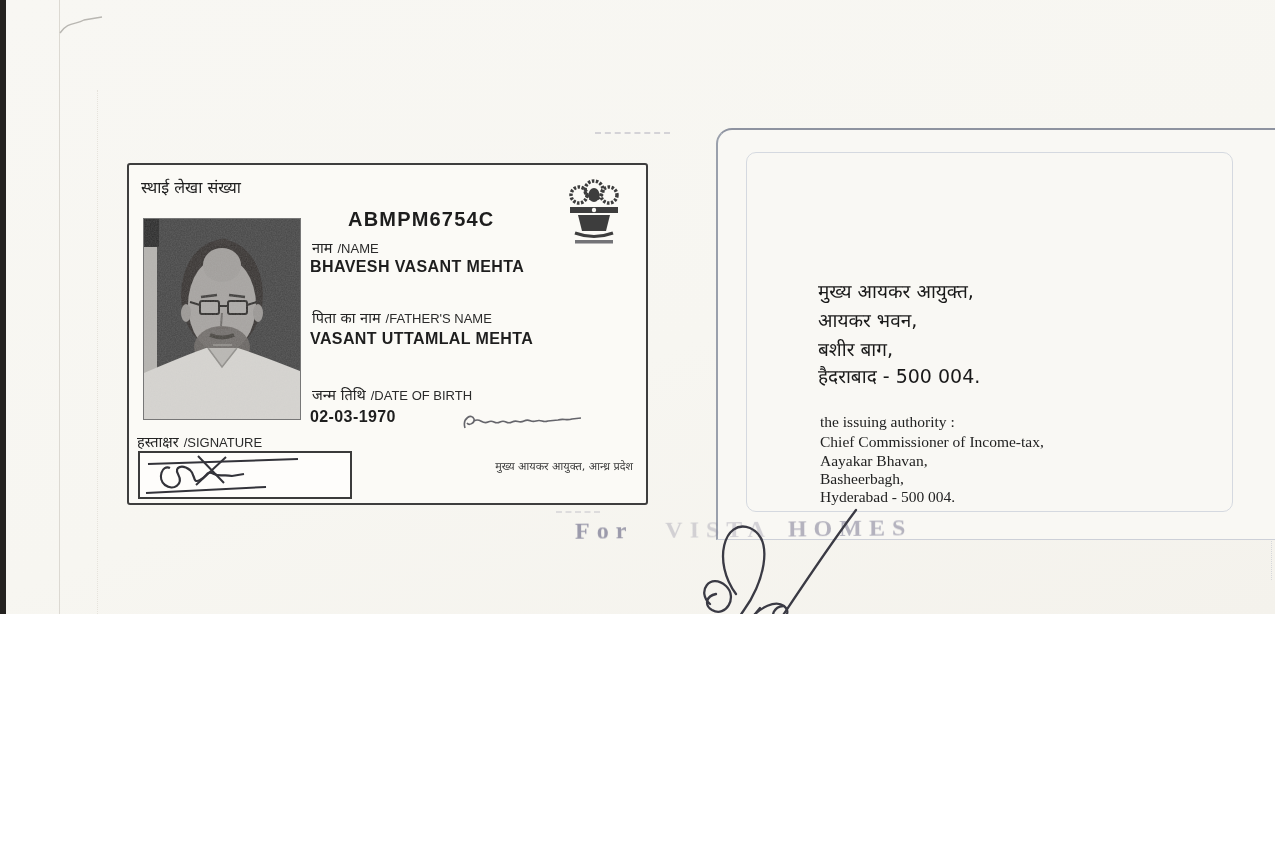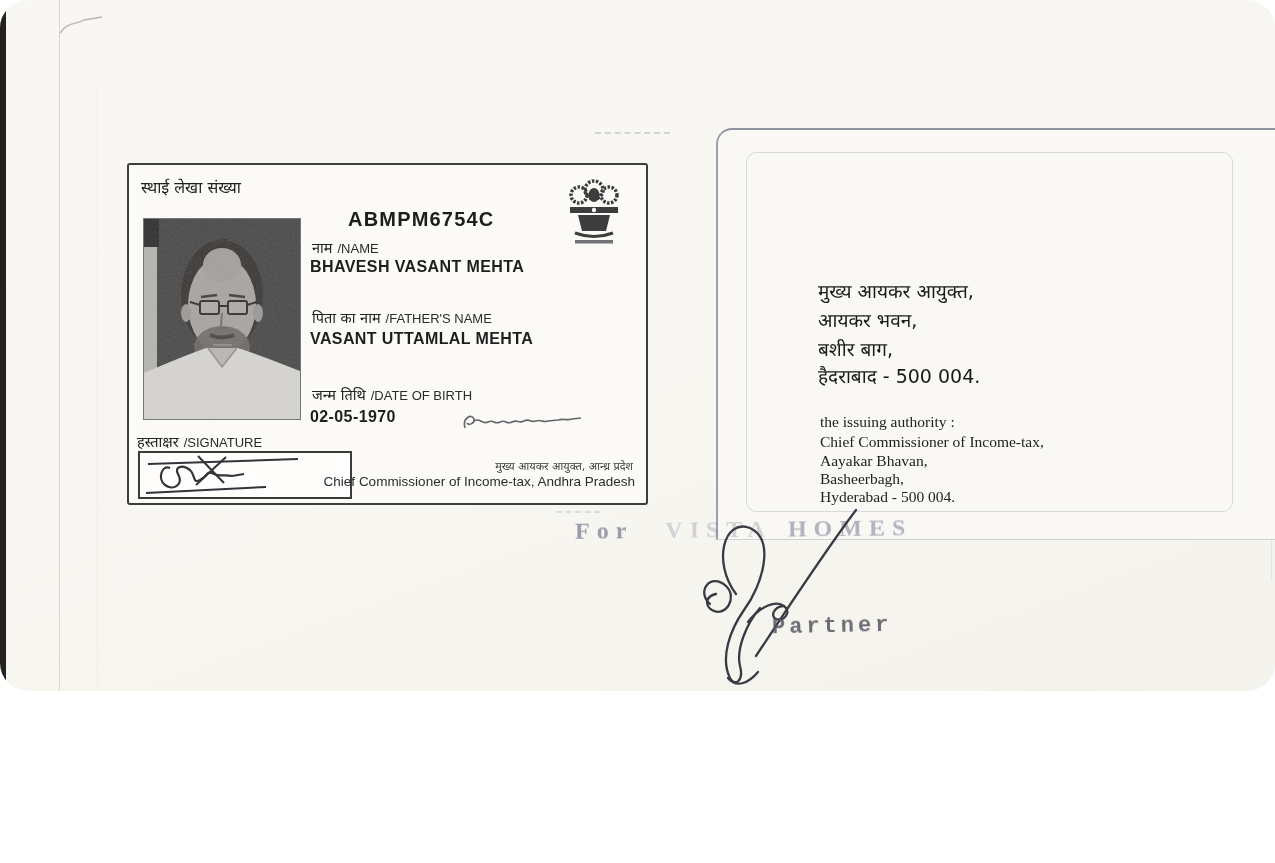--- a/index.html
+++ b/index.html
@@ -1,19 +1,19 @@
 <!DOCTYPE html>
 <html><head>
 <meta charset="utf-8">
 <style>
   html,body{margin:0;padding:0;}
   .page{
-    position:relative; width:1275px; height:691px; overflow:hidden;
+    position:relative; width:1275px; height:614px; overflow:hidden;
     background:linear-gradient(160deg,#f8f7f3 0%,#f7f6f1 55%,#f4f2ec 100%);
-    font-family:"Liberation Sans",sans-serif; color:#262626;border-radius:28px;
+    font-family:"Liberation Sans",sans-serif; color:#262626;
   }
   .mottle{position:absolute; border-radius:50%; pointer-events:none;}
   .scan-edge{position:absolute; left:0; top:0; width:6px; height:863px; background:#242220;}
   .fold-v{position:absolute; left:59px; top:0; width:1px; height:863px; background:#dcd9d2;}
   .fold-v2{position:absolute; left:97px; top:90px; width:0; height:700px; border-left:1px dotted #e6e3dc;}
   .edge-dots-right{position:absolute; right:3px; top:160px; height:420px; width:0; border-left:1px dotted #c9ccd4; opacity:.7;}
   .dash-artifact{position:absolute; border-top:2px dashed #b9b7c2; opacity:.55;}
 
   
   .front-card{
@@ -138,42 +138,41 @@
     <div class="fc-value" style="left:181px; top:93px;">BHAVESH VASANT MEHTA</div>
 
     <div class="fc-label" style="left:183px; top:142px;">
       <span class="hl">पिता का नाम</span><span>/FATHER'S NAME</span>
     </div>
     <div class="fc-value" style="left:181px; top:165px;">VASANT UTTAMLAL MEHTA</div>
 
     <div class="fc-label" style="left:183px; top:219px;">
       <span class="hl">जन्म तिथि</span><span>/DATE OF BIRTH</span>
     </div>
-    <div class="fc-value" style="left:181px; top:243px;">02-05-1970</div>
+    <div class="fc-value" style="left:181px; top:243px;">02-03-1970</div>
 
     <svg class="fc-officer-sign" viewBox="0 0 128 30">
       <path d="M6,18 C3,8 13,3 15,9 C16,13 10,16 8,13 M15,11 C21,7 23,15 29,12 C35,9 35,15 41,12 C47,9 47,15 53,12 C59,9 59,14 65,11 C71,8 71,13 77,11 C83,9 83,13 89,11 L99,10 C105,8 107,11 113,9 L122,8" fill="none" stroke="#4a4a52" stroke-width="1.6" opacity=".85"></path>
     </svg>
 
     <div class="fc-label fc-sign-label">
       <span class="hl">हस्ताक्षर</span><span>/SIGNATURE</span>
     </div>
     <div class="fc-sign-box">
       <svg width="210" height="44" viewBox="0 0 210 44">
         <g fill="none" stroke="#33333a" stroke-width="2">
           <path d="M8,11 L158,6"></path>
           <path d="M6,40 L126,34"></path>
           <path d="M58,3 L84,30 M86,4 L56,32"></path>
           <path d="M30,15 C22,11 17,26 25,32 C33,38 44,32 38,21 C34,14 42,11 50,17 C56,22 52,31 60,27 C68,23 66,17 74,21 C80,24 84,21 92,23 L104,21" stroke-width="2.2"></path>
         </g>
       </svg>
     </div>
 
     <div class="fc-issuer-hi">मुख्य आयकर आयुक्त, आन्ध्र प्रदेश</div>
-    <div class="fc-issuer-en">Chief Commissioner of Income-tax, Andhra Pradesh</div>
   </div>
 
   <div class="back-card-outer"></div>
   <div class="back-card-inner"></div>
 
   <div class="bc-hi" style="top:278px;">मुख्य आयकर आयुक्त,</div>
   <div class="bc-hi" style="top:307px;">आयकर भवन,</div>
   <div class="bc-hi" style="top:336px;">बशीर बाग,</div>
   <div class="bc-hi" style="top:363px;">हैदराबाद - 500 004.</div>
 

